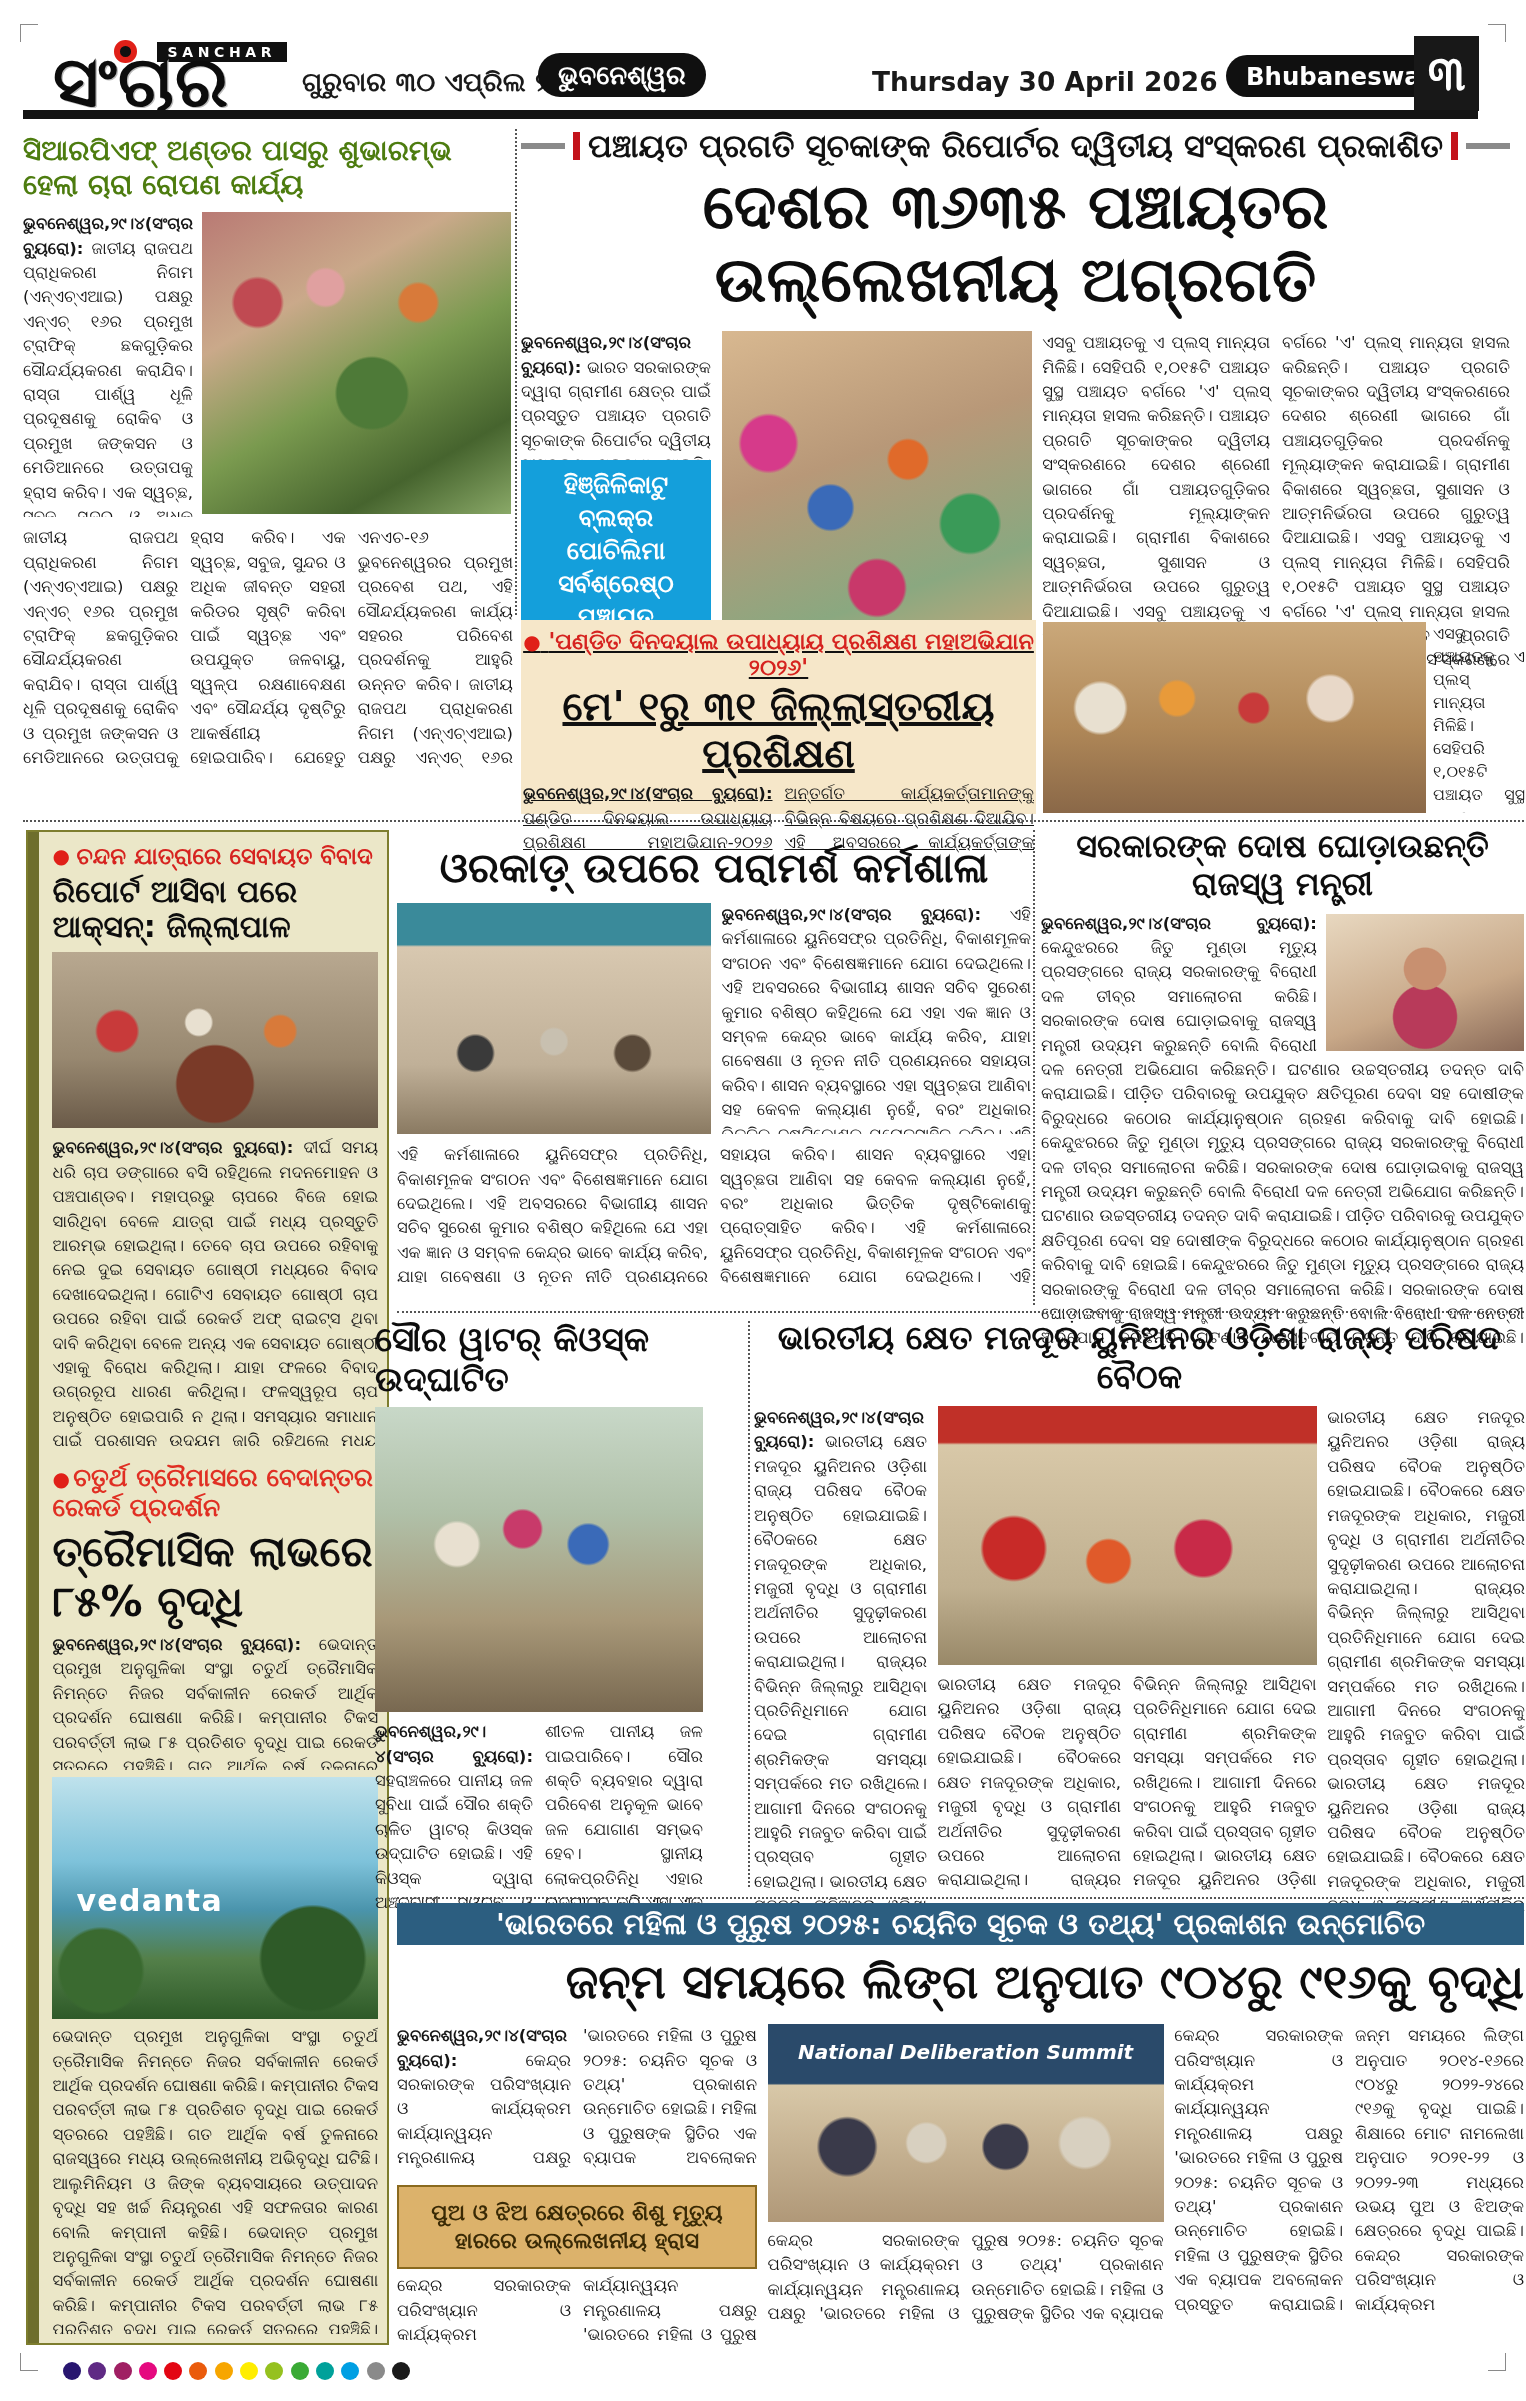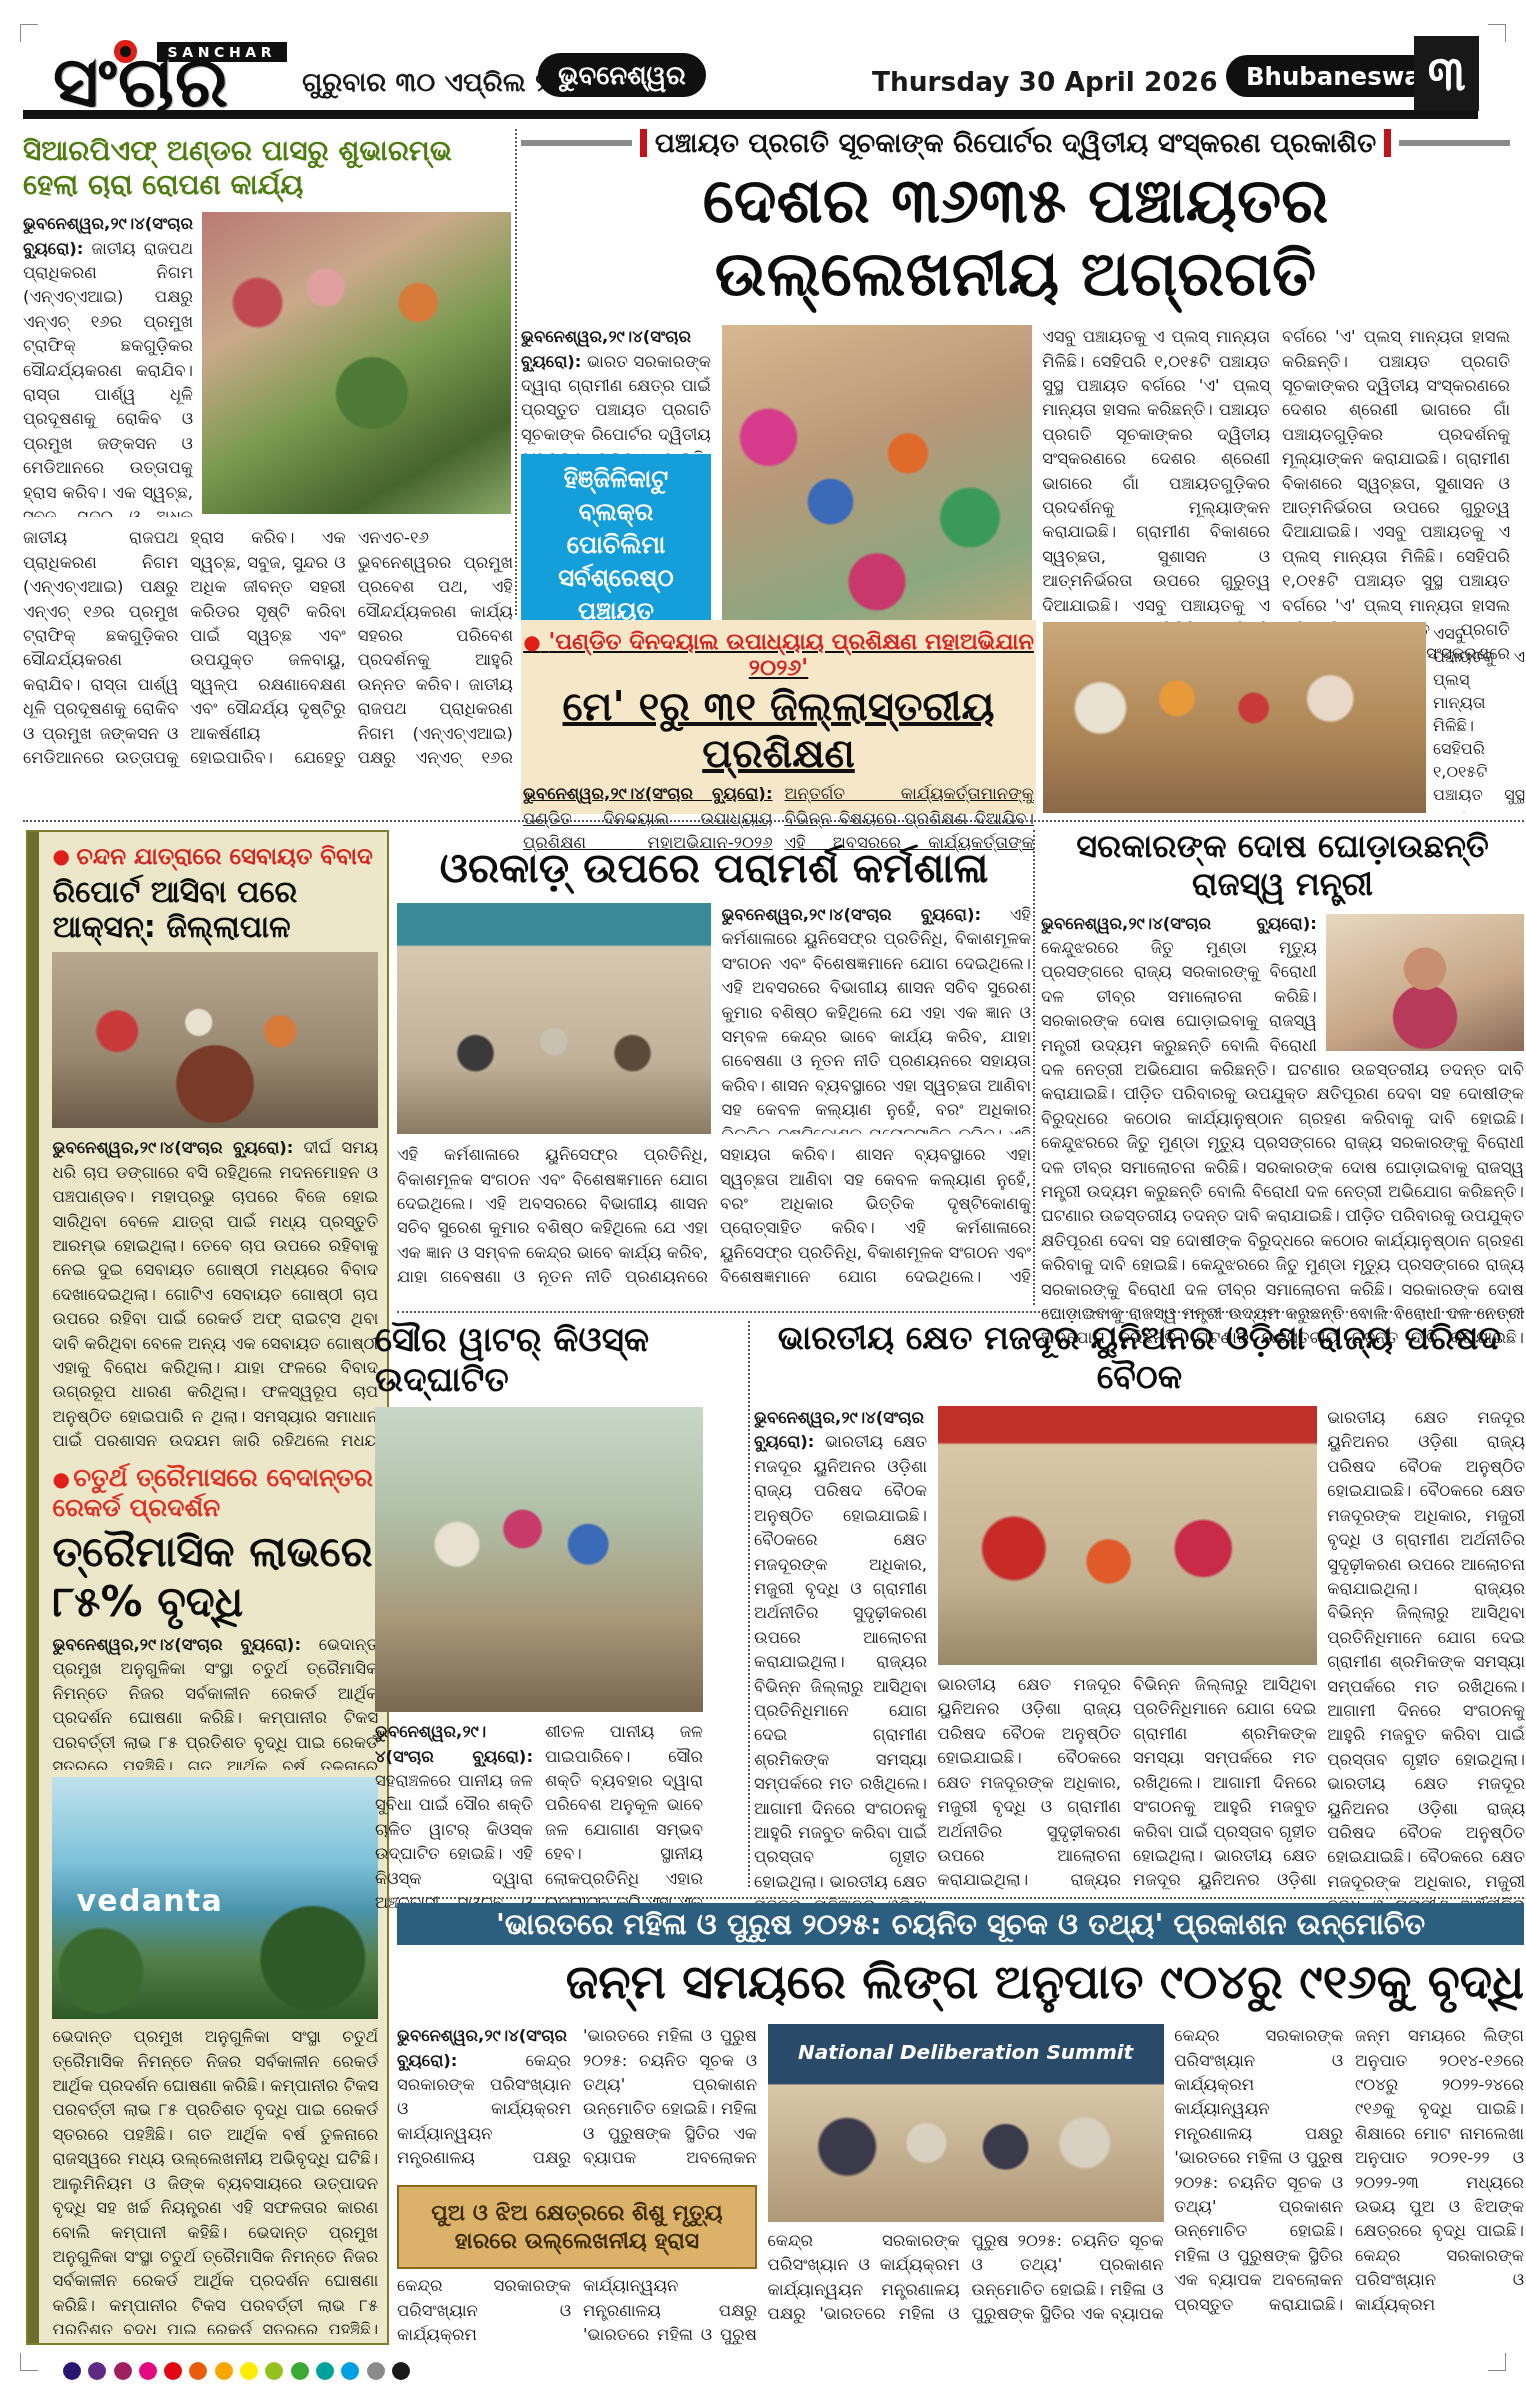--- a/index.html
+++ b/index.html
@@ -94,21 +94,21 @@
     </div>
     <div class="body-txt cols3" style="margin-top:9.2px;height:264px;">
       <span>ଜାତୀୟ ରାଜପଥ ପ୍ରାଧିକରଣ ନିଗମ (ଏନ୍‌ଏଚ୍‌ଏଆଇ) ପକ୍ଷରୁ ଏନ୍‌ଏଚ୍ ୧୬ର ପ୍ରମୁଖ ଟ୍ରାଫିକ୍ ଛକଗୁଡ଼ିକର ସୌନ୍ଦର୍ଯ୍ୟକରଣ କରାଯିବ। ରାସ୍ତା ପାର୍ଶ୍ୱ ଧୂଳି ପ୍ରଦୂଷଣକୁ ରୋକିବ ଓ ପ୍ରମୁଖ ଜଙ୍କସନ ଓ ମେଡିଆନରେ ଉତ୍ତାପକୁ ହ୍ରାସ କରିବ। ଏକ ସ୍ୱଚ୍ଛ, ସବୁଜ, ସୁନ୍ଦର ଓ ଅଧିକ ଜୀବନ୍ତ ସହରୀ କରିଡର ସୃଷ୍ଟି କରିବା ପାଇଁ ସ୍ୱଚ୍ଛ ଏବଂ ଉପଯୁକ୍ତ ଜଳବାୟୁ, ସ୍ୱଳ୍ପ ରକ୍ଷଣାବେକ୍ଷଣ ଏବଂ ସୌନ୍ଦର୍ଯ୍ୟ ଦୃଷ୍ଟିରୁ ଆକର୍ଷଣୀୟ ହୋଇପାରିବ। ଯେହେତୁ ଏନଏଚ-୧୬ ଭୁବନେଶ୍ୱରର ପ୍ରମୁଖ ପ୍ରବେଶ ପଥ, ଏହି ସୌନ୍ଦର୍ଯ୍ୟକରଣ କାର୍ଯ୍ୟ ସହରର ପରିବେଶ ପ୍ରଦର୍ଶନକୁ ଆହୁରି ଉନ୍ନତ କରିବ। ଜାତୀୟ ରାଜପଥ ପ୍ରାଧିକରଣ ନିଗମ (ଏନ୍‌ଏଚ୍‌ଏଆଇ) ପକ୍ଷରୁ ଏନ୍‌ଏଚ୍ ୧୬ର ପ୍ରମୁଖ ଟ୍ରାଫିକ୍ ଛକଗୁଡ଼ିକର ସୌନ୍ଦର୍ଯ୍ୟକରଣ କରାଯିବ। ରାସ୍ତା ପାର୍ଶ୍ୱ ଧୂଳି ପ୍ରଦୂଷଣକୁ ରୋକିବ ଓ ପ୍ରମୁଖ ଜଙ୍କସନ ଓ ମେଡିଆନରେ ଉତ୍ତାପକୁ ହ୍ରାସ କରିବ। ଏକ ସ୍ୱଚ୍ଛ, ସବୁଜ, ସୁନ୍ଦର ଓ ଅଧିକ ଜୀବନ୍ତ ସହରୀ କରିଡର ସୃଷ୍ଟି କରିବା ପାଇଁ ସ୍ୱଚ୍ଛ ଏବଂ ଉପଯୁକ୍ତ ଜଳବାୟୁ, ସ୍ୱଳ୍ପ ରକ୍ଷଣାବେକ୍ଷଣ ଏବଂ ସୌନ୍ଦର୍ଯ୍ୟ ଦୃଷ୍ଟିରୁ ଆକର୍ଷଣୀୟ ହୋଇପାରିବ। ଯେହେତୁ ଏନଏଚ-୧୬ ଭୁବନେଶ୍ୱରର ପ୍ରମୁଖ ପ୍ରବେଶ ପଥ, ଏହି ସୌନ୍ଦର୍ଯ୍ୟକରଣ କାର୍ଯ୍ୟ ସହରର ପରିବେଶ ପ୍ରଦର୍ଶନକୁ ଆହୁରି ଉନ୍ନତ କରିବ। ଜାତୀୟ ରାଜପଥ ପ୍ରାଧିକରଣ ନିଗମ (ଏନ୍‌ଏଚ୍‌ଏଆଇ) ପକ୍ଷରୁ ଏନ୍‌ଏଚ୍ ୧୬ର ପ୍ରମୁଖ ଟ୍ରାଫିକ୍ ଛକଗୁଡ଼ିକର ସୌନ୍ଦର୍ଯ୍ୟକରଣ କରାଯିବ। ରାସ୍ତା ପାର୍ଶ୍ୱ ଧୂଳି ପ୍ରଦୂଷଣକୁ ରୋକିବ ଓ ପ୍ରମୁଖ ଜଙ୍କସନ ଓ ମେଡିଆନରେ ଉତ୍ତାପକୁ ହ୍ରାସ କରିବ। ଏକ ସ୍ୱଚ୍ଛ, ସବୁଜ, ସୁନ୍ଦର ଓ ଅଧିକ ଜୀବନ୍ତ ସହରୀ କରିଡର ସୃଷ୍ଟି କରିବା ପାଇଁ ସ୍ୱଚ୍ଛ ଏବଂ ଉପଯୁକ୍ତ ଜଳବାୟୁ, ସ୍ୱଳ୍ପ ରକ୍ଷଣାବେକ୍ଷଣ ଏବଂ ସୌନ୍ଦର୍ଯ୍ୟ ଦୃଷ୍ଟିରୁ ଆକର୍ଷଣୀୟ ହୋଇପାରିବ। ଯେହେତୁ ଏନଏଚ-୧୬ ଭୁବନେଶ୍ୱରର ପ୍ରମୁଖ ପ୍ରବେଶ ପଥ, ଏହି ସୌନ୍ଦର୍ଯ୍ୟକରଣ କାର୍ଯ୍ୟ ସହରର ପରିବେଶ ପ୍ରଦର୍ଶନକୁ ଆହୁରି ଉନ୍ନତ କରିବ।</span>
     </div>
   </div>
 
   <div class="art" style="left:521px;top:127px;width:989px;">
     <div class="kick-row">
       <div class="gray-rule"></div>
       <div class="red-bar"></div>
-      <div style="font-size:27px;font-weight:700;white-space:nowrap;">ପଞ୍ଚାୟତ ପ୍ରଗତି ସୂଚକାଙ୍କ ରିପୋର୍ଟର ଦ୍ୱିତୀୟ ସଂସ୍କରଣ ପ୍ରକାଶିତ</div>
+      <div style="font-size:32px;font-weight:700;white-space:nowrap;">ପଞ୍ଚାୟତ ପ୍ରଗତି ସୂଚକାଙ୍କ ରିପୋର୍ଟର ଦ୍ୱିତୀୟ ସଂସ୍କରଣ ପ୍ରକାଶିତ</div>
       <div class="red-bar"></div>
       <div class="gray-rule"></div>
     </div>
     <div class="hl" style="font-size:62px;text-align:center;margin-top:5.3px;">ଦେଶର ୩୬୩୫ ପଞ୍ଚାୟତର ଉଲ୍ଲେଖନୀୟ ଅଗ୍ରଗତି</div>
     <div style="display:flex;gap:10.6px;margin-top:14.5px;">
       <div style="width:190px;">
         <div class="body-txt" style="height:129px;">
           <b class="by">ଭୁବନେଶ୍ୱର,୨୯।୪(ସଂଚାର ବ୍ୟୁରୋ):</b>
           <span>ଭାରତ ସରକାରଙ୍କ ଦ୍ୱାରା ଗ୍ରାମୀଣ କ୍ଷେତ୍ର ପାଇଁ ପ୍ରସ୍ତୁତ ପଞ୍ଚାୟତ ପ୍ରଗତି ସୂଚକାଙ୍କ ରିପୋର୍ଟର ଦ୍ୱିତୀୟ ସଂସ୍କରଣ ପ୍ରକାଶ ପାଇଛି। ୨୦୨୩-୨୪ ଆର୍ଥିକ ବର୍ଷ ଲାଗି ପ୍ରକାଶ ପାଇଥିବା ଏହି ରିପୋର୍ଟରେ ଦେଶର ୩୬୩୫ଟି ପଞ୍ଚାୟତ ଉଲ୍ଲେଖନୀୟ</span>
         </div>

